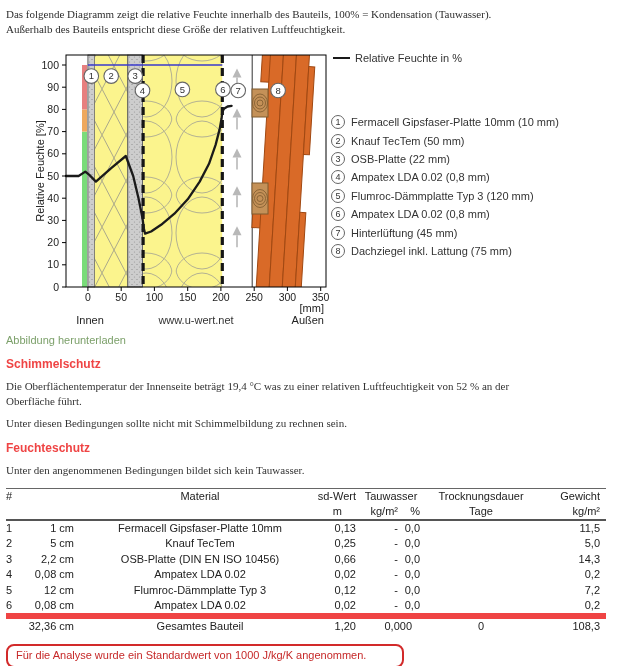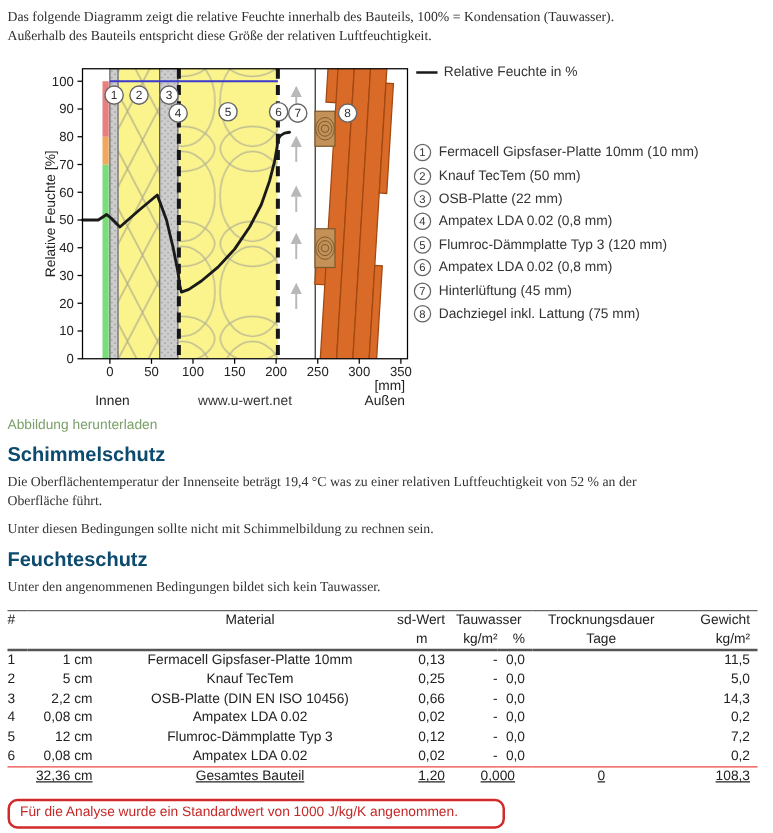--- a/index.html
+++ b/index.html
@@ -13,28 +13,28 @@
   .chart-wrap{position:relative;height:288px;margin-top:6px;}
   .chart-wrap svg{position:absolute;left:0;top:0;overflow:visible;}
   .legend-title{position:absolute;left:327px;top:9px;display:flex;align-items:center;gap:5px;color:#333;}
   .line-sample{display:inline-block;width:17px;height:2px;background:#1a1a1a;}
   .legend-items{position:absolute;left:325px;top:70px;}
   .legend-item{display:flex;align-items:center;gap:6px;height:18.4px;color:#333;}
   .badge{flex:0 0 auto;display:inline-flex;width:12px;height:12px;border:1px solid #666;
          border-radius:50%;font-size:9px;line-height:12px;align-items:center;justify-content:center;
          color:#333;background:#fff;}
   .dl-link{display:inline-block;margin:2px 0 0 0;color:#7ca06a;text-decoration:none;line-height:14px;cursor:pointer;}
-  h3{margin:10px 0 0 0;font-size:16px;color:#0c4a6e;line-height:15px;}
+  h3{margin:10px 0 0 0;font-size:12px;color:#ef4444;line-height:15px;}
   .sec-p{margin-top:7px;color:#333;}
   table.mat{border-collapse:collapse;table-layout:fixed;width:600px;margin:10px 0 0 0;
             border-top:1px solid #666;}
   table.mat th{font-weight:normal;color:#222;padding:1px 0;line-height:13px;}
   table.mat td{padding:0;line-height:15.4px;color:#222;}
   table.mat thead tr:last-child th{border-bottom:2px solid #555;}
-  table.mat tr.total td{border-top:1px solid #ef4444;text-decoration:underline;}
+  table.mat tr.total td{border-top:6px solid #ef4444;}
   .ta-r{text-align:right;} .ta-c{text-align:center;} .ta-l{text-align:left;}
   .pr6{padding-right:6px!important;} .pr14{padding-right:14px!important;} .pl8{padding-left:8px!important;text-align:center;}
   .warning-box{margin-top:9px;width:378px;border:2px solid #d22a2a;border-radius:8px;
                padding:2px 8px 3px 8px;color:#c62828;line-height:15px;}
 </style>
 </head>
 <body>
 
 <div class="page">
 

